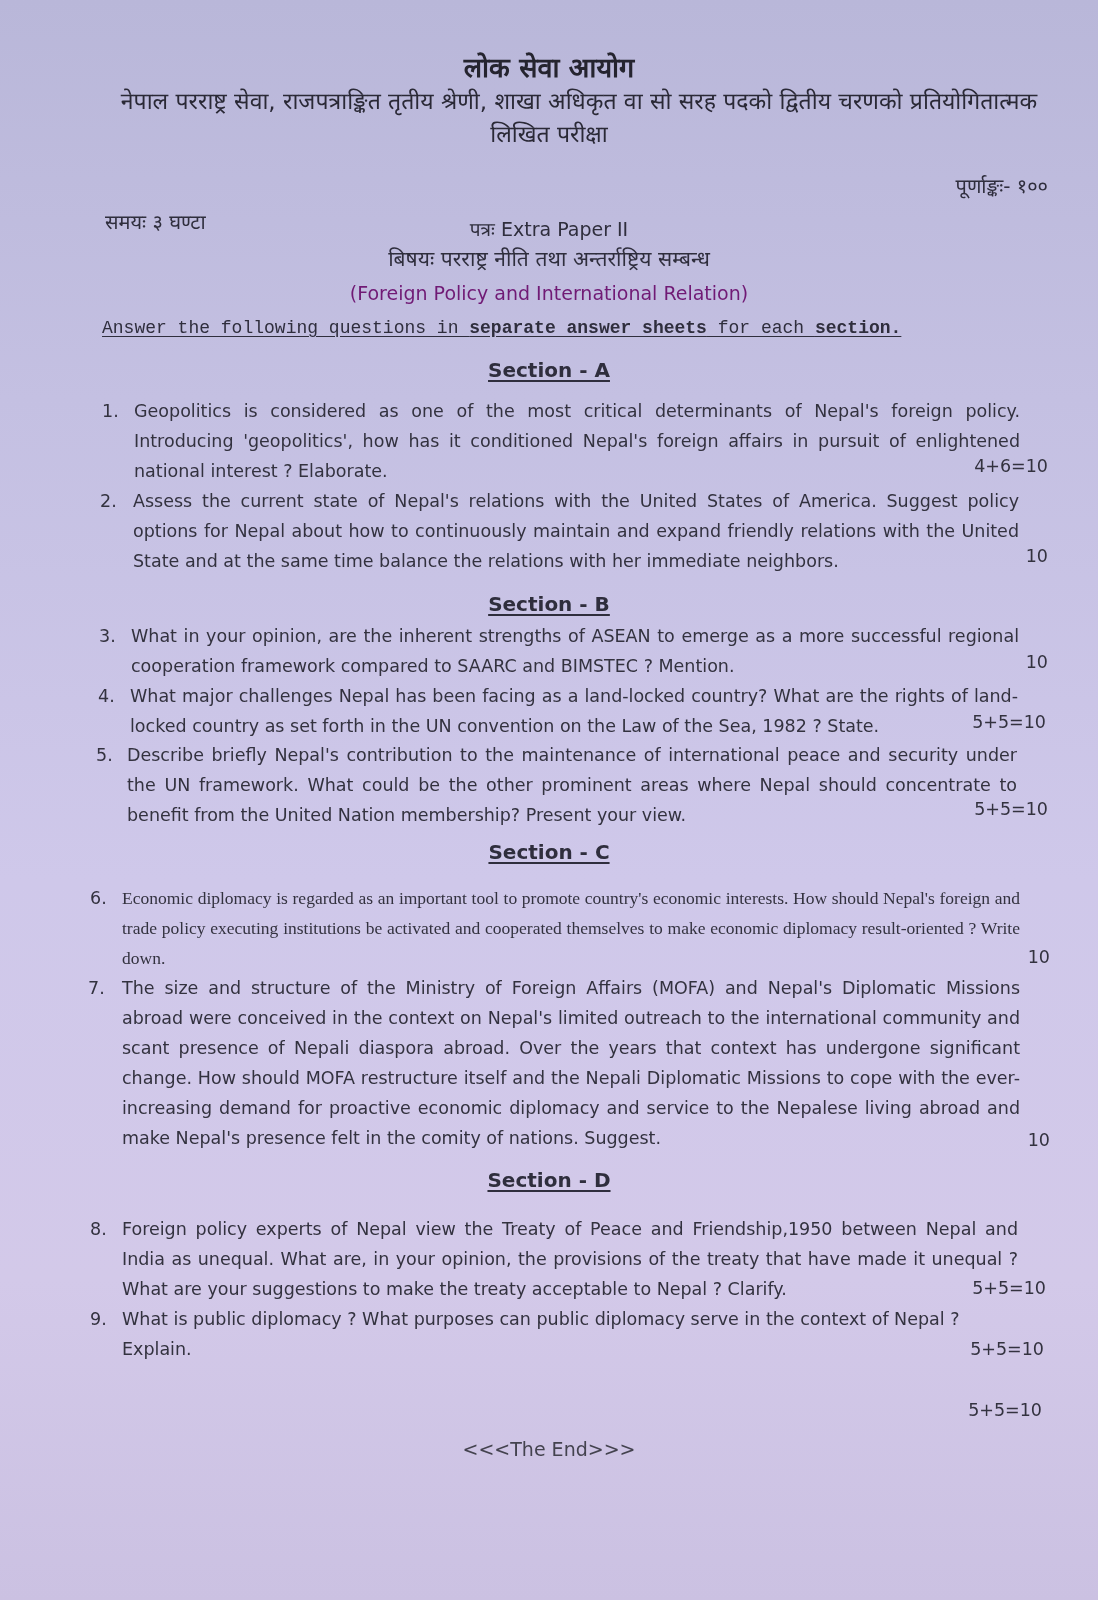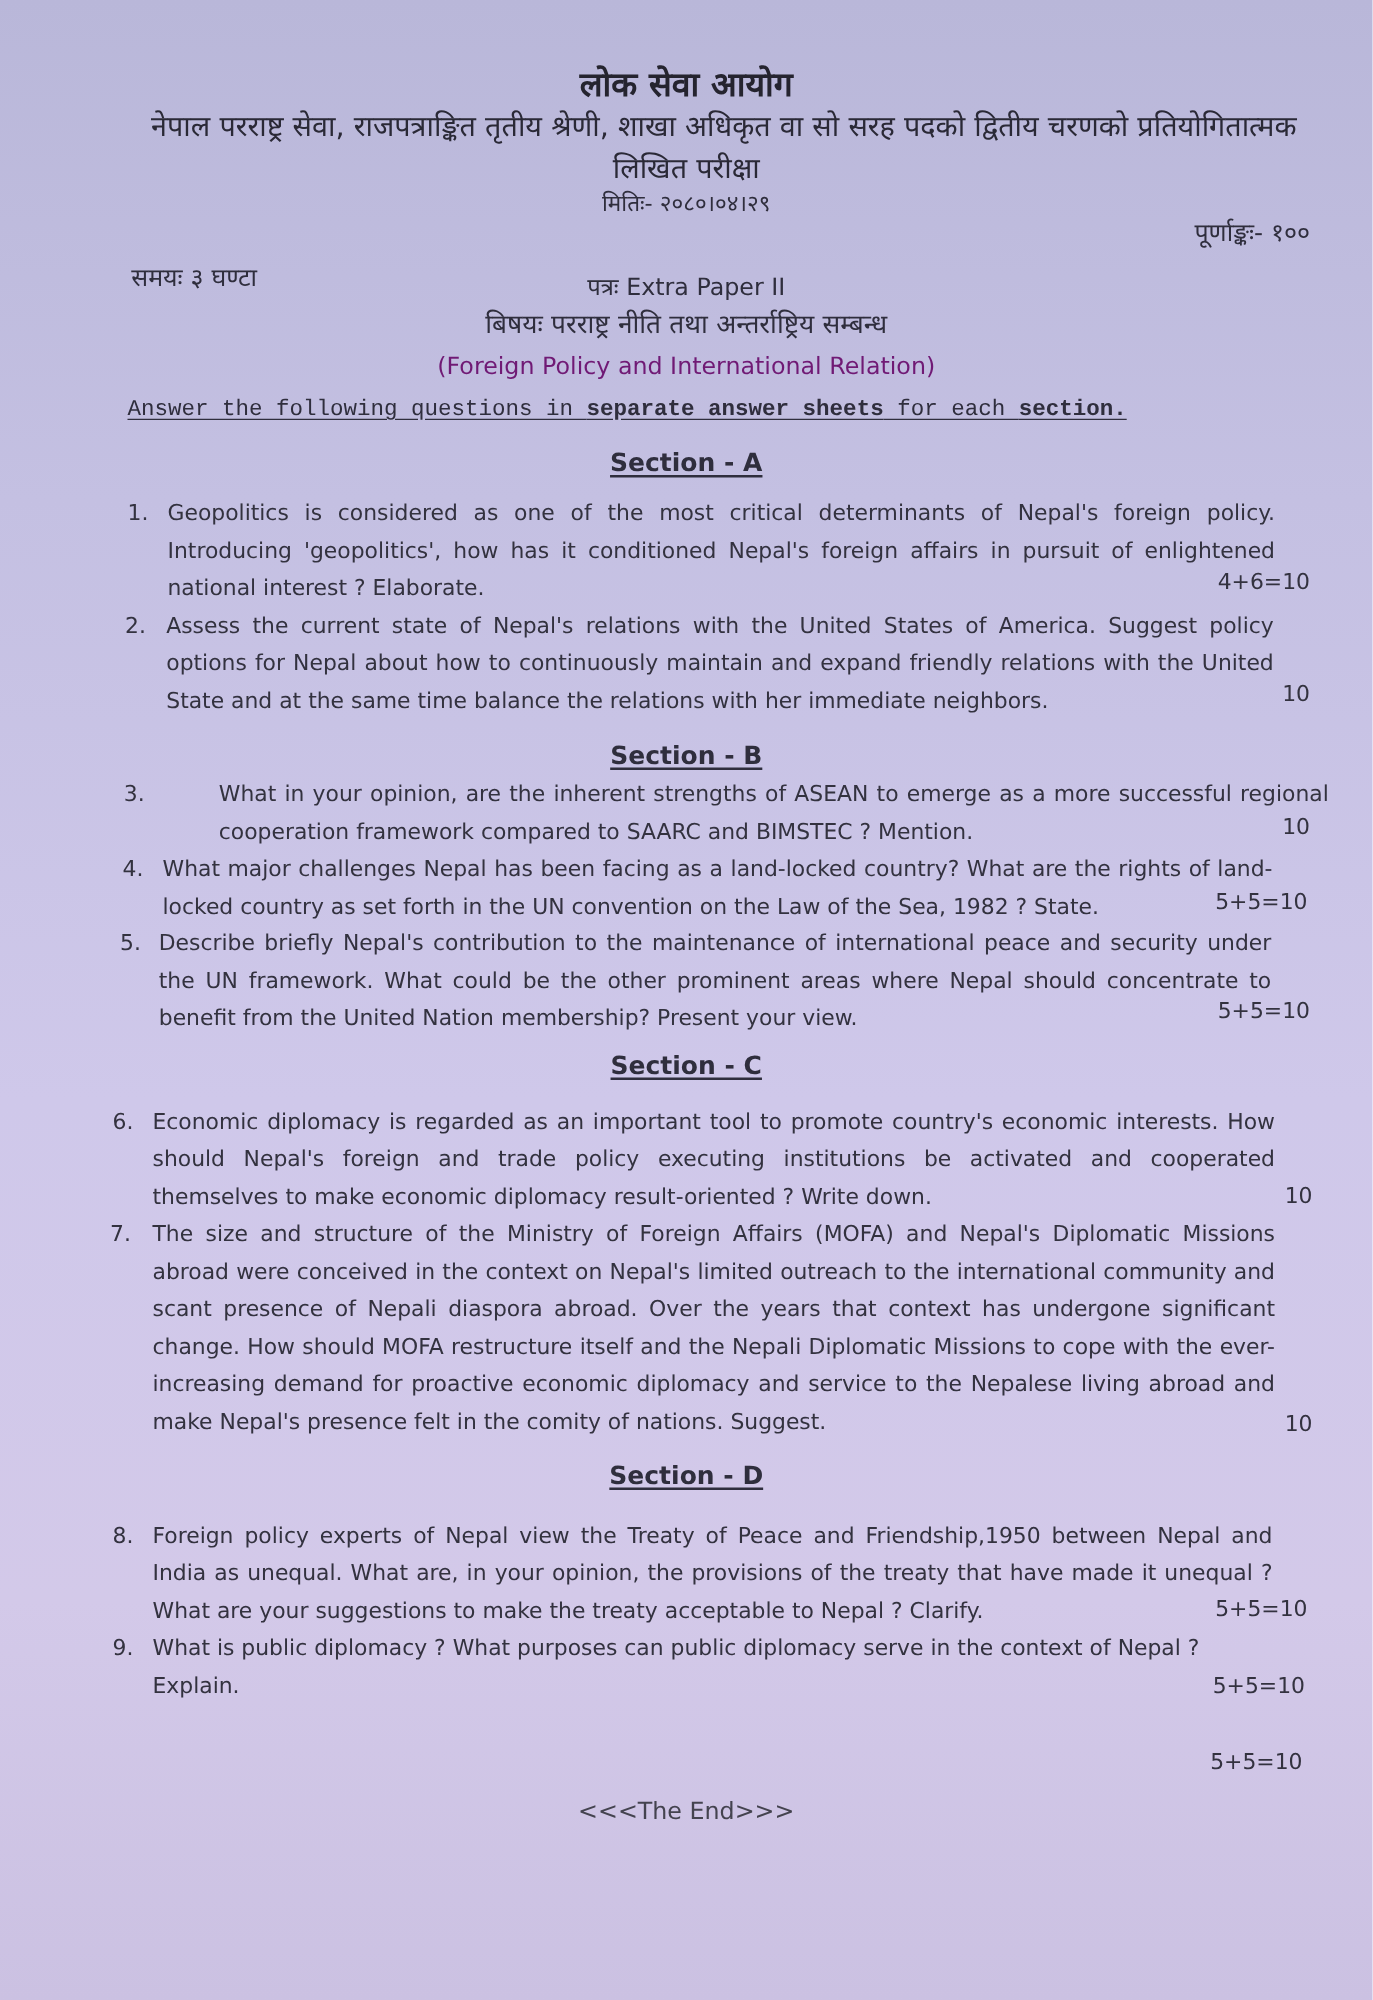--- a/index.html
+++ b/index.html
@@ -39,21 +39,20 @@
     .end { top: 1438px; font-size: 19px; color: #44434f; }
   </style>
 </head>
 <body>
 
 <div class="page">
 
   <div class="abs center title-main">लोक सेवा आयोग</div>
   <div class="abs title-sub" style="text-align:center;">नेपाल परराष्ट्र सेवा, राजपत्राङ्कित तृतीय श्रेणी, शाखा अधिकृत वा सो सरह पदको द्वितीय चरणको प्रतियोगितात्मक</div>
   <div class="abs center title-sub2">लिखित परीक्षा</div>
-  <div class="abs center date">मितिः- २०८०।०४।२९</div>
   <div class="abs time-label">समयः ३ घण्टा</div>
   <div class="abs fullmarks">पूर्णाङ्कः- १००</div>
 
   <div class="abs center paper">पत्रः Extra Paper II</div>
   <div class="abs center subject">बिषयः परराष्ट्र नीति तथा अन्तर्राष्ट्रिय सम्बन्ध</div>
   <div class="abs center subject-en">(Foreign Policy and International Relation)</div>
 
   <div class="abs instruction">
     <span>Answer the following questions in </span><b>separate answer sheets</b><span> for each </span><b>section.</b>
   </div>
@@ -69,41 +68,41 @@
   <div class="q" style="top:486px; left:100px; width:950px; height:90px;">
     <span class="num">2.</span>
     <span class="text" style="left:33px; width:886px;">Assess the current state of Nepal's relations with the United States of America. Suggest policy options for Nepal about how to continuously maintain and expand friendly relations with the United State and at the same time balance the relations with her immediate neighbors.</span>
   </div>
   <div class="marks" style="top:546px; right:50px;">10</div>
 
   <div class="abs center section-heading" style="top:592px;">Section - B</div>
 
   <div class="q" style="top:621px; left:99px; width:950px; height:60px;">
     <span class="num">3.</span>
-    <span class="text" style="left:32px; width:888px;margin-left:44px;">What in your opinion, are the inherent strengths of ASEAN to emerge as a more successful regional cooperation framework compared to SAARC and BIMSTEC ? Mention.</span>
+    <span class="text" style="left:32px; width:888px;">What in your opinion, are the inherent strengths of ASEAN to emerge as a more successful regional cooperation framework compared to SAARC and BIMSTEC ? Mention.</span>
   </div>
   <div class="marks" style="top:652px; right:50px;">10</div>
 
   <div class="q" style="top:681px; left:98px; width:950px; height:60px;">
     <span class="num">4.</span>
     <span class="text" style="left:32px; width:888px;">What major challenges Nepal has been facing as a land-locked country? What are the rights of land-locked country as set forth in the UN convention on the Law of the Sea, 1982 ? State.</span>
   </div>
   <div class="marks" style="top:712px; right:52px;">5+5=10</div>
 
   <div class="q" style="top:740px; left:96px; width:950px; height:90px;">
     <span class="num">5.</span>
     <span class="text" style="left:31px; width:890px;">Describe briefly Nepal's contribution to the maintenance of international peace and security under the UN framework. What could be the other prominent areas where Nepal should concentrate to benefit from the United Nation membership? Present your view.</span>
   </div>
   <div class="marks" style="top:799px; right:50px;">5+5=10</div>
 
   <div class="abs center section-heading" style="top:840px;">Section - C</div>
 
   <div class="q" style="top:883px; left:90px; width:950px; height:90px;">
     <span class="num">6.</span>
-    <span class="text" style="left:32px; width:898px;">Economic diplomacy is regarded as an important tool to promote country's economic interests. How should Nepal's foreign and trade policy executing institutions be activated and cooperated themselves to make economic diplomacy result-oriented ? Write down.</span>
+    <span class="text" style="left:32px; width:898px;font-family:Liberation Serif, serif;">Economic diplomacy is regarded as an important tool to promote country's economic interests. How should Nepal's foreign and trade policy executing institutions be activated and cooperated themselves to make economic diplomacy result-oriented ? Write down.</span>
   </div>
   <div class="marks" style="top:947px; right:48px;">10</div>
 
   <div class="q" style="top:973px; left:88px; width:950px; height:180px;">
     <span class="num">7.</span>
     <span class="text" style="left:34px; width:898px;">The size and structure of the Ministry of Foreign Affairs (MOFA) and Nepal's Diplomatic Missions abroad were conceived in the context on Nepal's limited outreach to the international community and scant presence of Nepali diaspora abroad. Over the years that context has undergone significant change. How should MOFA restructure itself and the Nepali Diplomatic Missions to cope with the ever-increasing demand for proactive economic diplomacy and service to the Nepalese living abroad and make Nepal's presence felt in the comity of nations. Suggest.</span>
   </div>
   <div class="marks" style="top:1130px; right:48px;">10</div>
 
   <div class="abs center section-heading" style="top:1168px;">Section - D</div>

